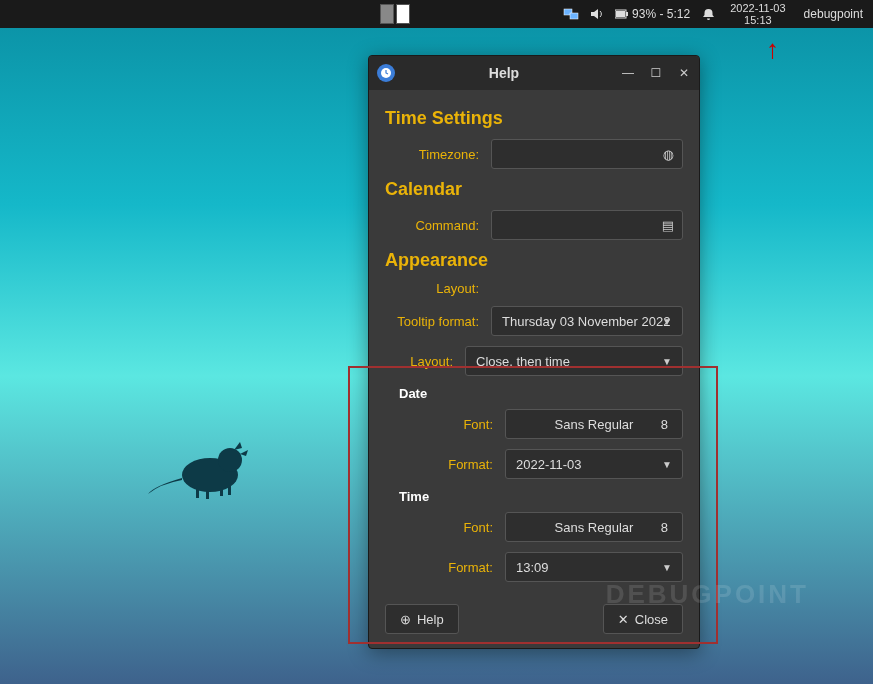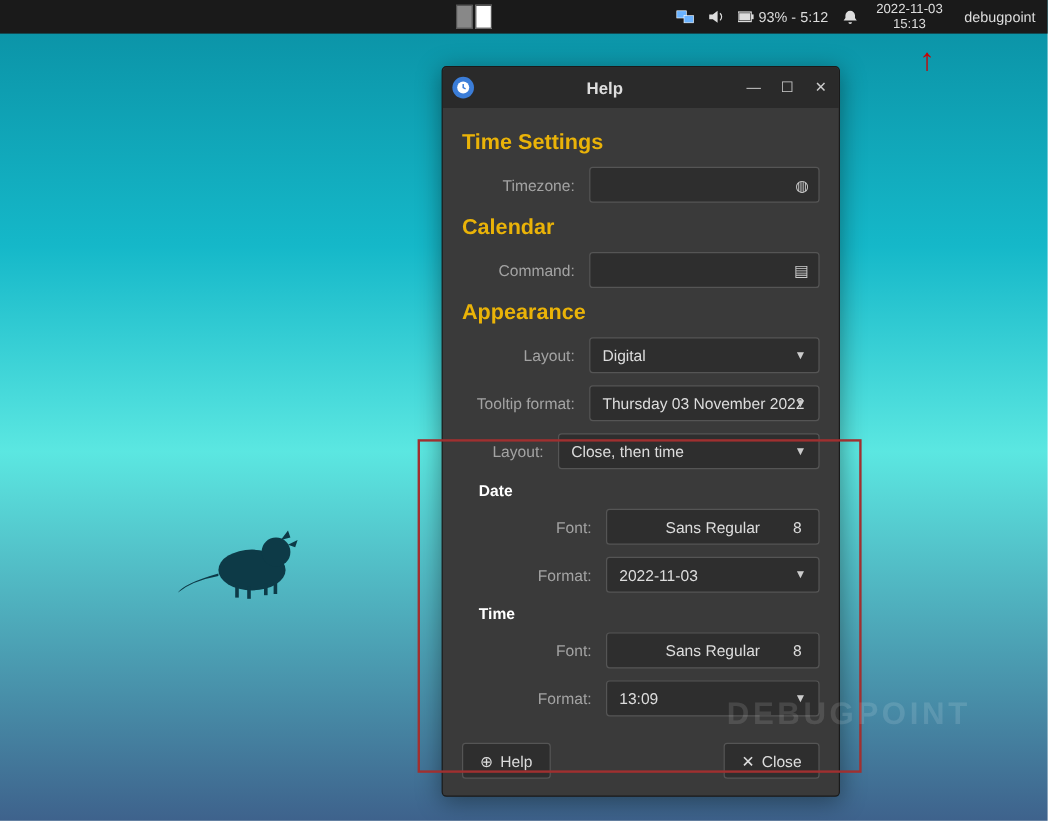--- a/index.html
+++ b/index.html
@@ -40,21 +40,21 @@
   width: 18px; height: 18px; background: #3b7dd8; border-radius: 50%;
   display: flex; align-items: center; justify-content: center; color: #fff; font-size: 11px;
 }
 .title-text { flex: 1; text-align: center; font-weight: bold; font-size: 14px; }
 .win-btns { display: flex; gap: 14px; margin-left: 8px; }
 .win-btn { width: 14px; height: 14px; color: #ccc; cursor: pointer; display: flex; align-items: center; justify-content: center; font-size: 12px; }
 .body { padding: 10px 16px 0 16px; }
 .section-title { font-weight: bold; color: #eab308; margin: 8px 0 10px 0; font-size: 18px; }
 .sub-title { font-weight: bold; color: #fff; margin: 10px 0 8px 14px; font-size: 13px; }
 .row { display: flex; align-items: center; margin-bottom: 10px; gap: 10px; }
-.row-label { width: 96px; text-align: right; color: #a3a3a3; font-size: 13px; padding-right: 2px; }
+.row-label { width: 96px; text-align: right; color: #eab308; font-size: 13px; padding-right: 2px; }
 .row-label.indent { width: 110px; }
 .input, .select, .font-btn {
   flex: 1; height: 30px; background: #2e2e2e; border: 1px solid #555;
   border-radius: 3px; display: flex; align-items: center; padding: 0 10px;
   color: #ddd; font-size: 13px; position: relative;
 }
 .input-icon { position: absolute; right: 8px; color: #ccc; font-size: 13px; }
 .select::after {
   content: "▼"; position: absolute; right: 10px; font-size: 10px; color: #ccc;
 }
@@ -165,23 +165,20 @@
     <div class="row">
       <div class="row-label">Command:</div>
       <div class="input">
         <span class="input-icon">▤</span>
       </div>
     </div>
 
     <div class="section-title">Appearance</div>
     <div class="row">
       <div class="row-label">Layout:</div>
-      <div class="select">
-        <span>Digital</span>
-      </div>
     </div>
     <div class="row">
       <div class="row-label">Tooltip format:</div>
       <div class="select">
         <span>Thursday 03 November 2022</span>
       </div>
     </div>
 
     <div class="row">
       <div class="row-label" style="width:70px">Layout:</div>

